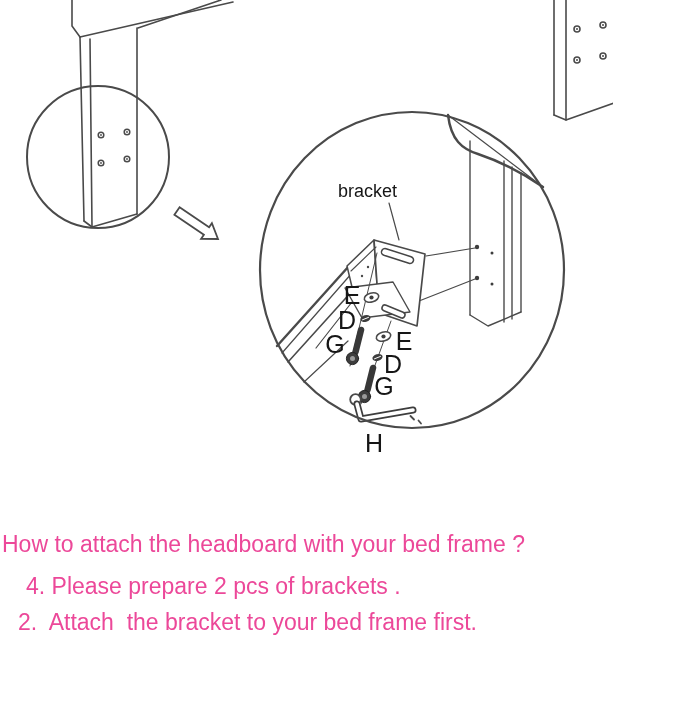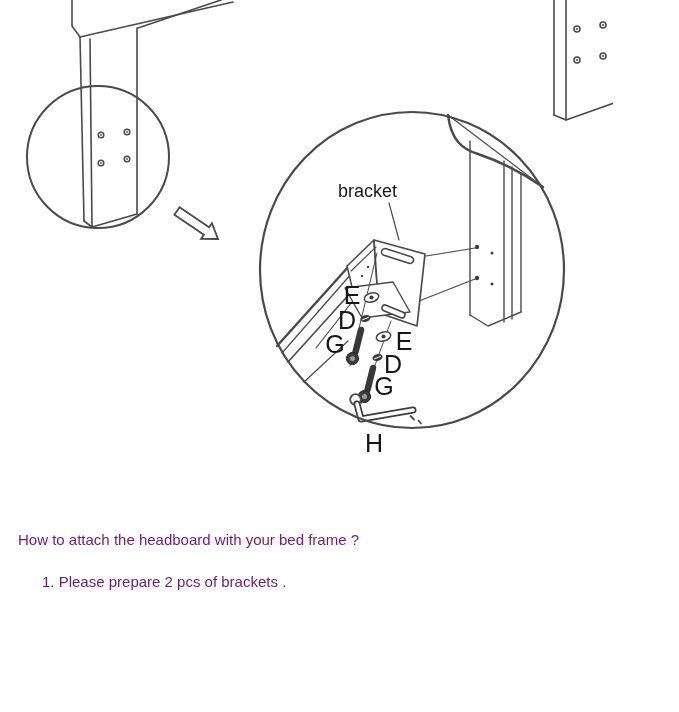--- a/index.html
+++ b/index.html
@@ -8,25 +8,24 @@
     width:613px;height:712px;
     background:#ffffff;
     overflow:hidden;
     font-family:"Liberation Sans",sans-serif;
   }
   .diagram-svg{position:absolute;left:0;top:0;}
   .instructions{position:absolute;left:0;top:0;width:679px;height:712px;}
   .txt{
     position:absolute;
     font-family:"Liberation Sans",sans-serif;
-    font-size:15px;
+    font-size:23px;
     line-height:1.2;
-    color:#701a75;
+    color:#ec4899;
     white-space:pre;
-    margin-left:16px;
   }
   .t-title{left:2px;top:531px;}
   .t-s1{left:26px;top:573px;}
   .t-s2{left:18px;top:609px;}
   .t-s3{left:20px;top:645px;}
   .t-footer{left:2px;top:683px;}
   svg text{
     font-family:"Liberation Sans",sans-serif;
     fill:#161616;
   }
@@ -187,16 +186,17 @@
 
     <text class="part-label" x="404" y="350" text-anchor="middle">E</text>
     <text class="part-label" x="393" y="373" text-anchor="middle">D</text>
     <text class="part-label" x="384" y="395" text-anchor="middle">G</text>
 
     <text class="part-label" x="374" y="452" text-anchor="middle">H</text>
   </svg>
 
   <div class="instructions">
     <div class="txt t-title">How to attach the headboard with your bed frame ?</div>
-    <div class="txt t-s1">1. Please prepare 2 pcs of brackets .</div>
+    <div class="txt t-s1">4. Please prepare 2 pcs of brackets .</div>
+    <div class="txt t-s2">2.  Attach  the bracket to your bed frame first.</div>
   </div>
 
 </div>
 
 </body></html>

